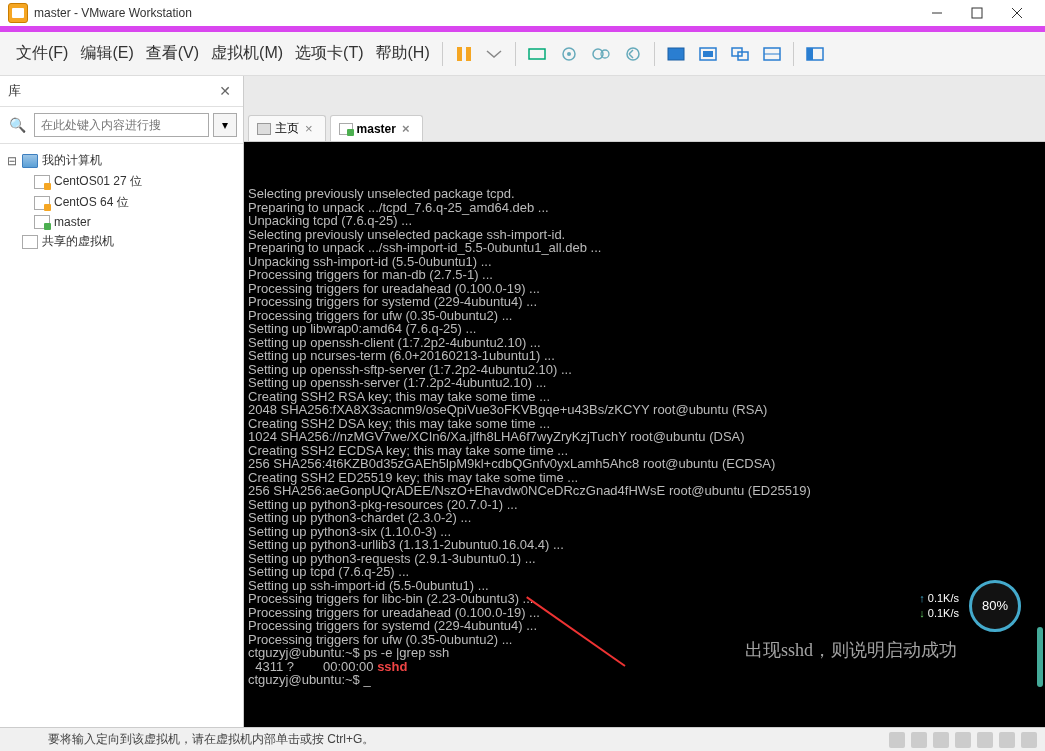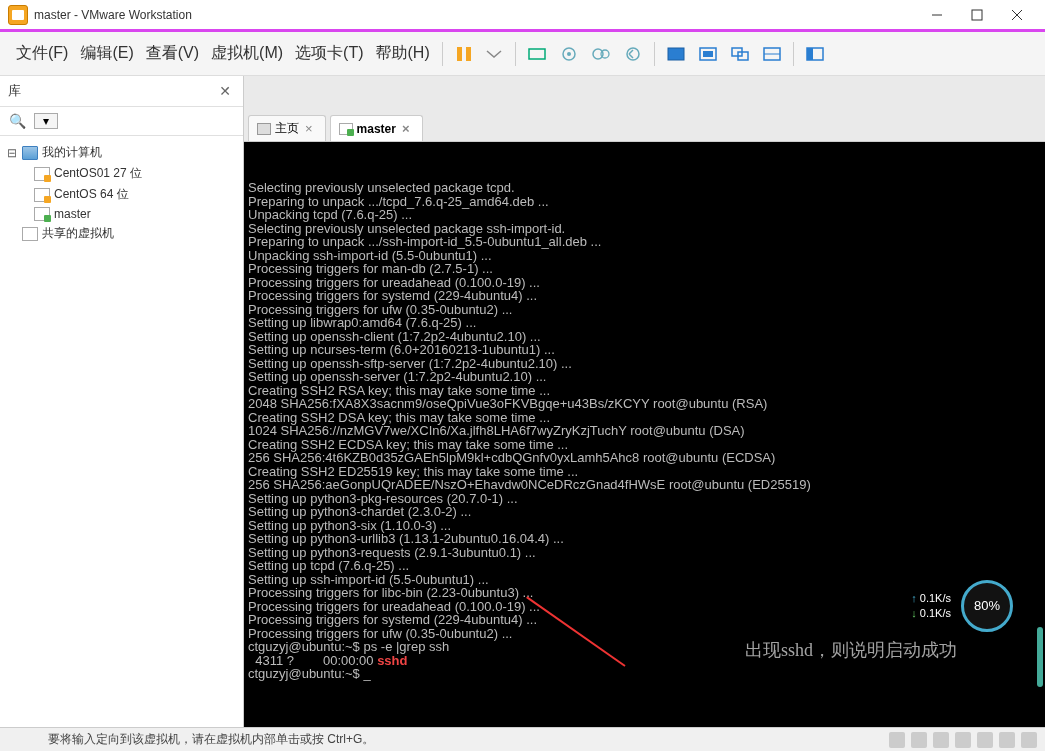--- a/index.html
+++ b/index.html
@@ -1,18 +1,18 @@
 <!DOCTYPE html>
 <html><head>
   <meta charset="utf-8">
   <style>
     * { margin: 0; padding: 0; box-sizing: border-box; font-family: "Microsoft YaHei", "Segoe UI", sans-serif; }
     body { background: #fff; font-size: 12px; width: 1045px; height: 751px; display: flex; flex-direction: column; overflow: hidden; }
     
-    .titlebar { height: 32px; display: flex; align-items: center; padding: 0 8px; border-bottom: 3px solid #d946ef; background: #fff; }
+    .titlebar { height: 32px; display: flex; align-items: center; padding: 0 8px; border-bottom: 6px solid #d946ef; background: #fff; }
     .titlebar .app-icon { width: 20px; height: 20px; background: #f5a623; border-radius: 3px; border: 1px solid #c97c00; margin-right: 6px; display: flex; align-items: center; justify-content: center; }
     .titlebar .app-icon::after { content: ""; width: 12px; height: 10px; background: #fff; border-radius: 1px; }
     .titlebar .title { flex: 1; font-size: 12px; color: #333; }
     .titlecontrols { display: flex; gap: 0; }
     .titlecontrols .btn { width: 40px; height: 24px; display: flex; align-items: center; justify-content: center; cursor: pointer; color: #333; }
     
     .menubar { height: 44px; display: flex; align-items: center; padding: 0 10px; gap: 0; border-bottom: 1px solid #ddd; background: #f5f5f5; }
     .menubar .menuitem { padding: 4px 6px; cursor: pointer; color: #333; font-size: 16px; }
     .menubar .sep { width: 1px; height: 24px; background: #ccc; margin: 0 6px; }
     .menubar .tool { width: 30px; height: 30px; display: inline-flex; align-items: center; justify-content: center; cursor: pointer; border-radius: 2px; }
@@ -41,27 +41,27 @@
     .node-icon.shared { background: #fff; border: 1px solid #aaa; }
     
     .main { flex: 1; display: flex; flex-direction: column; min-width: 0; }
     .tabs { display: flex; background: #eaeaea; padding: 4px 4px 0 4px; gap: 4px; border-bottom: 1px solid #ccc; }
     .tab { display: flex; align-items: center; gap: 4px; padding: 4px 10px 4px 8px; background: #f9f9f9; border: 1px solid #ccc; border-bottom: none; border-radius: 3px 3px 0 0; cursor: pointer; font-size: 12px; margin-top: 35px; }
     .tab.active { background: #fff; font-weight: bold; }
     .tab .tab-icon { width: 14px; height: 12px; display: inline-block; }
     .tab .tab-icon.home { background: #ddd; border: 1px solid #999; }
     .tab .tab-close { color: #888; padding: 0 2px; cursor: pointer; font-size: 13px; }
     
-    .terminal { flex: 1; background: #000; color: #bbb; font-family: "Consolas","Courier New",monospace; font-size: 13px; line-height: 13.5px; padding: 12px 4px; white-space: pre; overflow: auto; position: relative; }
+    .terminal { flex: 1; background: #000; color: #bbb; font-family: "Consolas","Courier New",monospace; font-size: 13px; line-height: 13.5px; padding: 18px 4px; white-space: pre; overflow: auto; position: relative; }
     .terminal .line { white-space: pre; }
     .terminal .highlight { color: #ef4444; font-weight: bold; }
     .annotation { position: absolute; color: #a3a3a3; font-family: "Microsoft YaHei"; font-size: 18px; pointer-events: none; font-weight: 500; }
     .annotation-line { position: absolute; width: 120px; height: 2px; background: #e33; transform-origin: right center; }
     
-    .perf-overlay { position: absolute; right: 32px; bottom: 95px; display: flex; align-items: center; gap: 10px; pointer-events: none; color: #fff; font-size: 11px; }
+    .perf-overlay { position: absolute; right: 24px; bottom: 95px; display: flex; align-items: center; gap: 10px; pointer-events: none; color: #fff; font-size: 11px; }
     .perf-stats { display: flex; flex-direction: column; gap: 2px; align-items: flex-end; }
     .perf-stats .up::before { content: "↑ "; color: #4ac; }
     .perf-stats .dn::before { content: "↓ "; color: #6c6; }
     .perf-circle { width: 52px; height: 52px; border-radius: 50%; border: 3px solid #4ac; display: flex; align-items: center; justify-content: center; font-size: 13px; background: rgba(30,30,30,0.6); }
     
     .scrollarea { position: absolute; right: 0; top: 24px; bottom: 0; width: 8px; display: flex; flex-direction: column; justify-content: flex-start; }
     .scrollthumb { width: 6px; height: 60px; background: #4a9; border-radius: 3px; margin-top: auto; margin-bottom: 40px; }
     
     .statusbar { height: 24px; background: #f0f0f0; border-top: 1px solid #ccc; display: flex; align-items: center; padding: 0 8px; font-size: 12px; color: #444; }
     .statusbar .msg { flex: 1; margin-left: 40px; }
@@ -176,20 +176,21 @@
 
 <div class="body">
 
   <div class="sidebar">
     <div class="sidebar-header">
       <span class="lib-title">库</span>
       <span class="close-x">✕</span>
     </div>
     <div class="search-row">
       <span class="search-icon">🔍</span>
+      <input type="text" placeholder="在此处键入内容进行搜" style="">
       <span class="dropdown-btn">▾</span>
     </div>
     <div class="tree">
       <div class="tree-node">
         <span class="expander">⊟</span>
         <span class="node-icon computer"></span>
         <span>我的计算机</span>
       </div>
       <div class="tree-children">
         <div class="tree-node">

